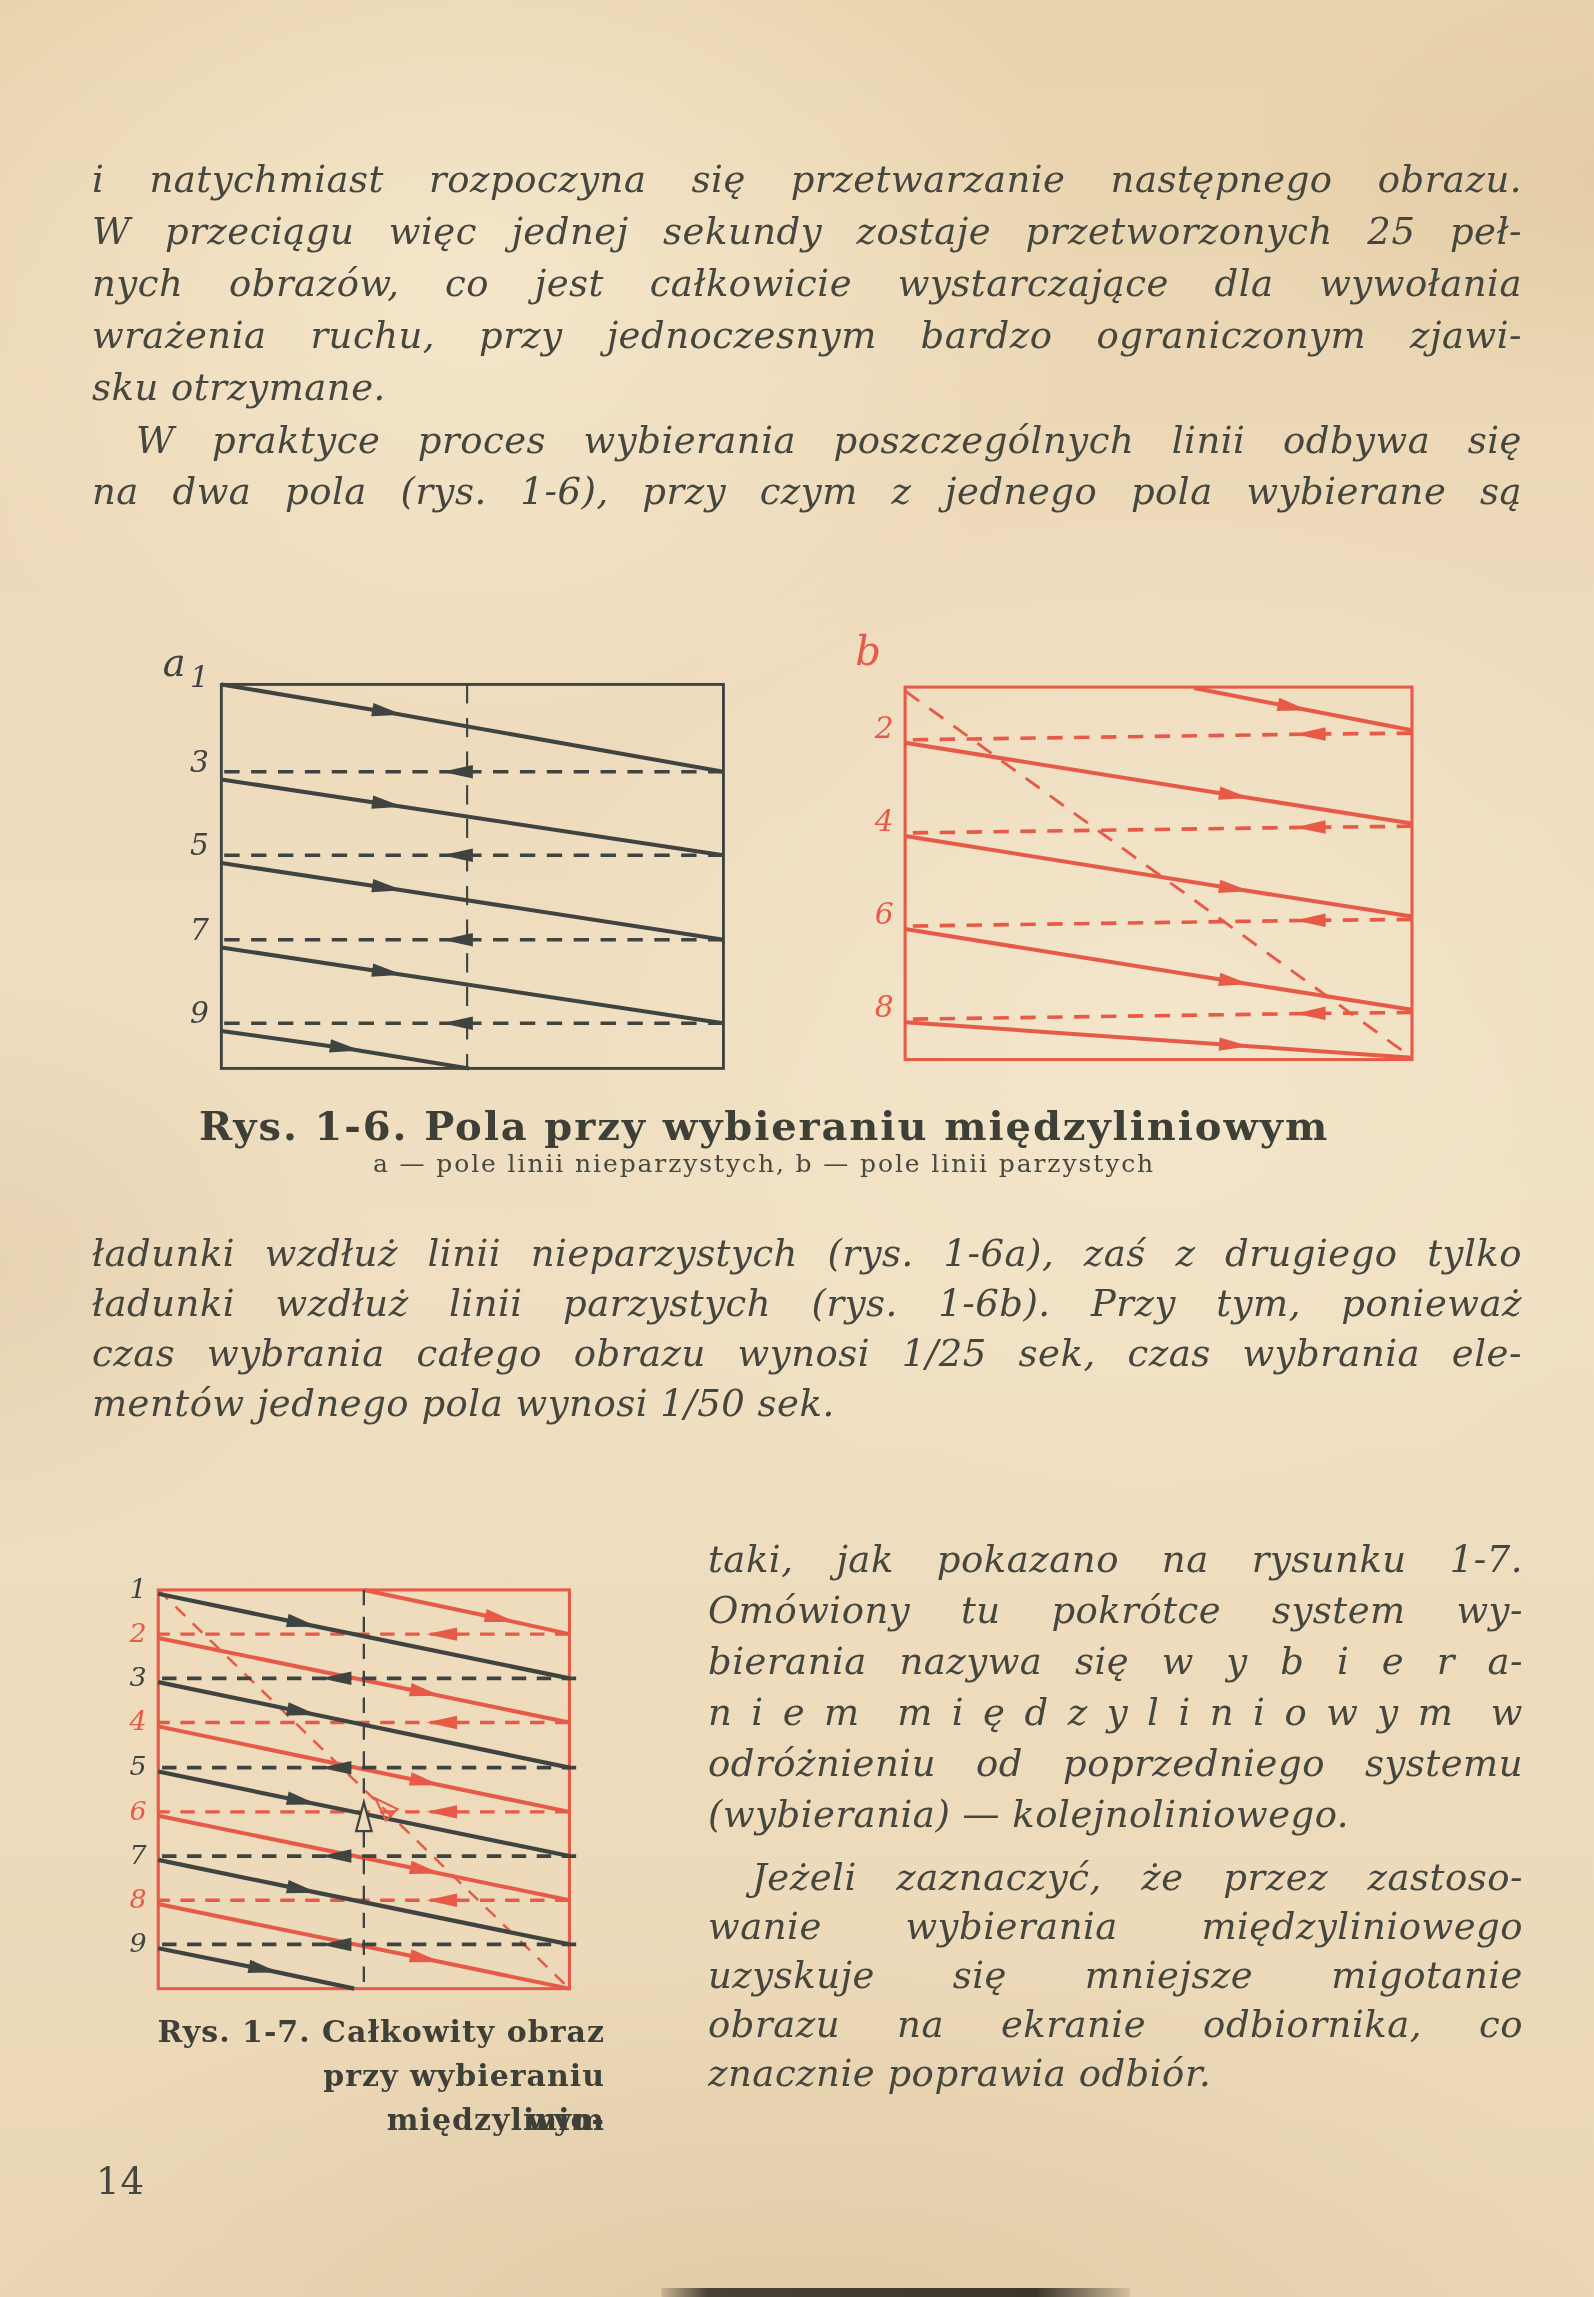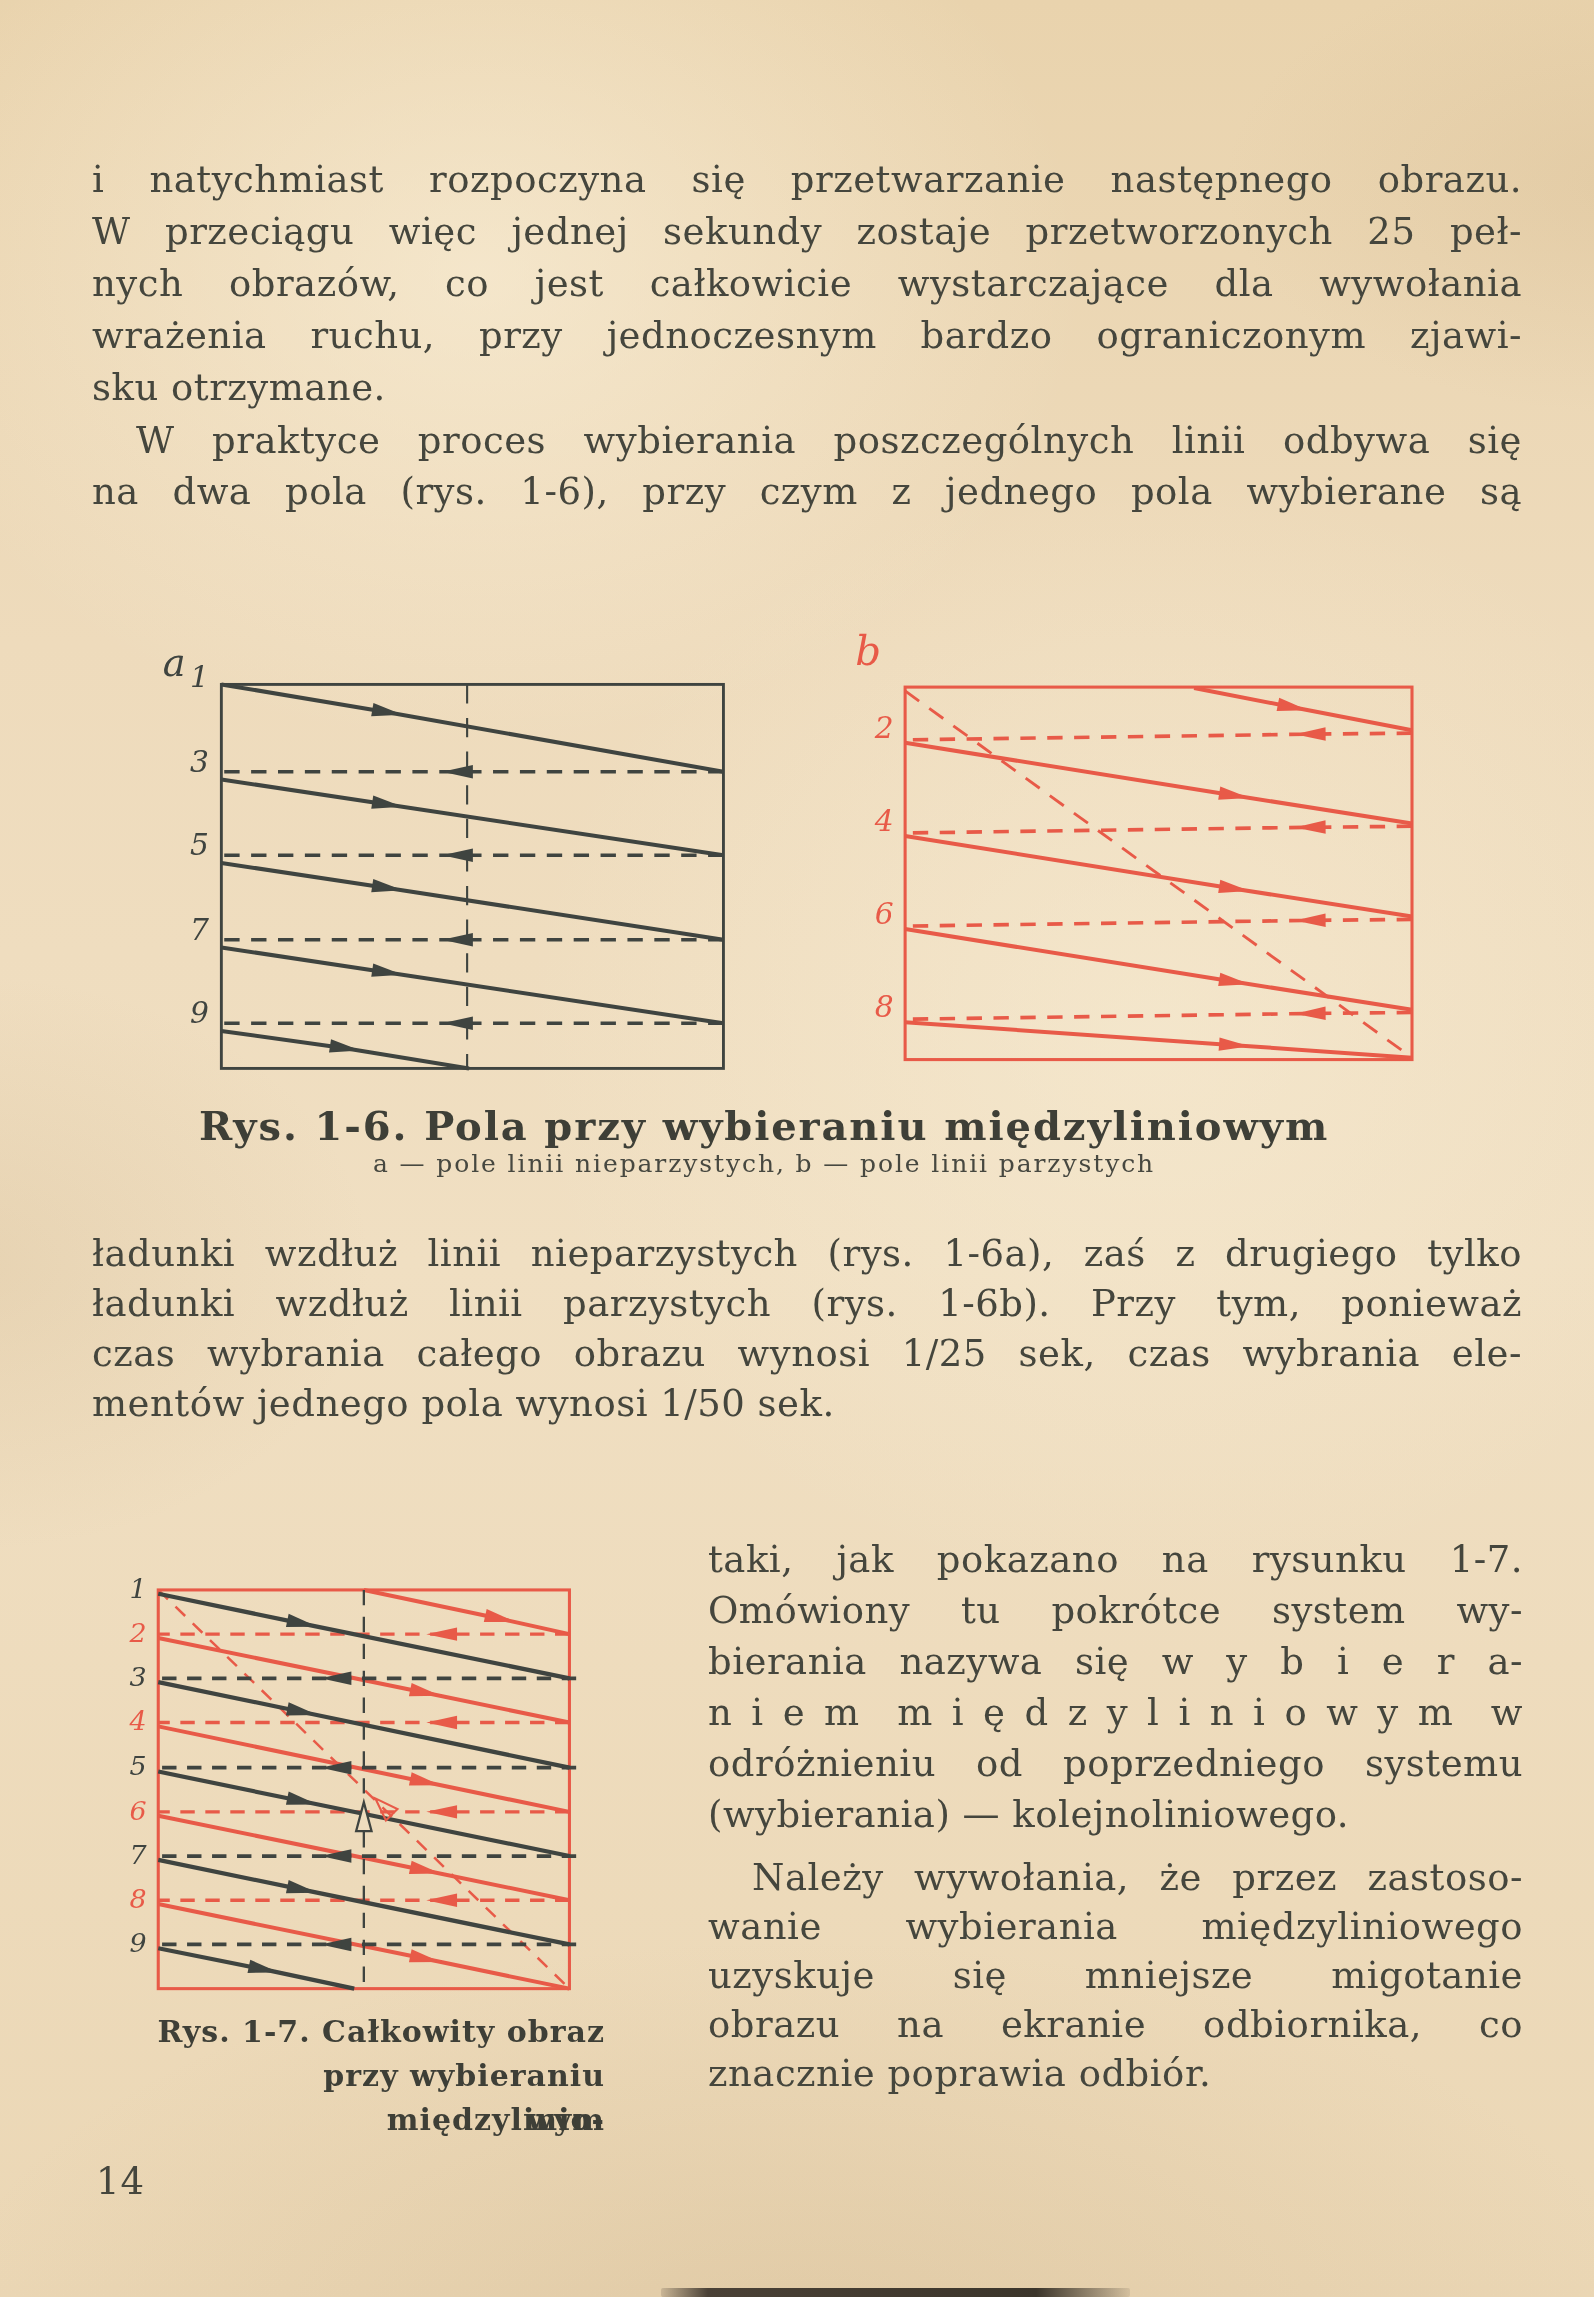--- a/index.html
+++ b/index.html
@@ -13,20 +13,21 @@
       radial-gradient(961px 865px at 72% 45%, rgba(248,238,214,0.5), rgba(248,238,214,0) 65%),
       radial-gradient(1441px 672px at 50% 102%, rgba(188,158,112,0.22), rgba(188,158,112,0) 60%),
       radial-gradient(672px 480px at -2% 55%, rgba(198,168,122,0.22), rgba(198,168,122,0) 60%),
       radial-gradient(672px 384px at 102% 8%, rgba(205,175,130,0.25), rgba(205,175,130,0) 60%),
       linear-gradient(180deg,#e9d3ad 0%,#eedbbc 28%,#f0dfc2 55%,#ebd7b5 100%);
   }
   .txt{position:absolute;font-size:37px;letter-spacing:0.5px;}
   .txt > div{
     text-align:justify;text-align-last:justify;
     overflow:hidden;
+    font-style:italic;
   }
   .p1 > div{height:52px;line-height:52px;}
   .p2 > div{height:51px;line-height:51px;}
   .p3 > div{height:50px;line-height:50px;}
   .p4 > div{height:53px;line-height:53px;}
   .rc1 > div{height:51px;line-height:51px;}
   .rc2 > div{height:49px;line-height:49px;}
   .txt > div.pend{text-align-last:left;}
   .txt > div.ind{text-indent:44px;}
   .p1{left:92px;top:154px;width:1430px;}
@@ -196,21 +197,21 @@
 
   <div class="txt rc1">
       <div>taki, jak pokazano na rysunku 1-7.</div>
       <div>Omówiony tu pokrótce system wy-</div>
       <div>bierania nazywa się w y b i e r a-</div>
       <div>n i e m m i ę d z y l i n i o w y m w</div>
       <div>odróżnieniu od poprzedniego systemu</div>
       <div class="pend">(wybierania) — kolejnoliniowego.</div>
     </div>
   <div class="txt rc2">
-      <div class="ind">Należy wywołania, że przez zastoso-</div>
+      <div class="ind">Jeżeli zaznaczyć, że przez zastoso-</div>
       <div>wanie wybierania międzyliniowego</div>
       <div>uzyskuje się mniejsze migotanie</div>
       <div>obrazu na ekranie odbiornika, co</div>
       <div class="pend">znacznie poprawia odbiór.</div>
     </div>
 
   <div class="cap17">
       <div>Rys. 1-7. Całkowity obraz</div>
       <div>przy wybieraniu międzylinio-</div>
       <div>wym</div>

